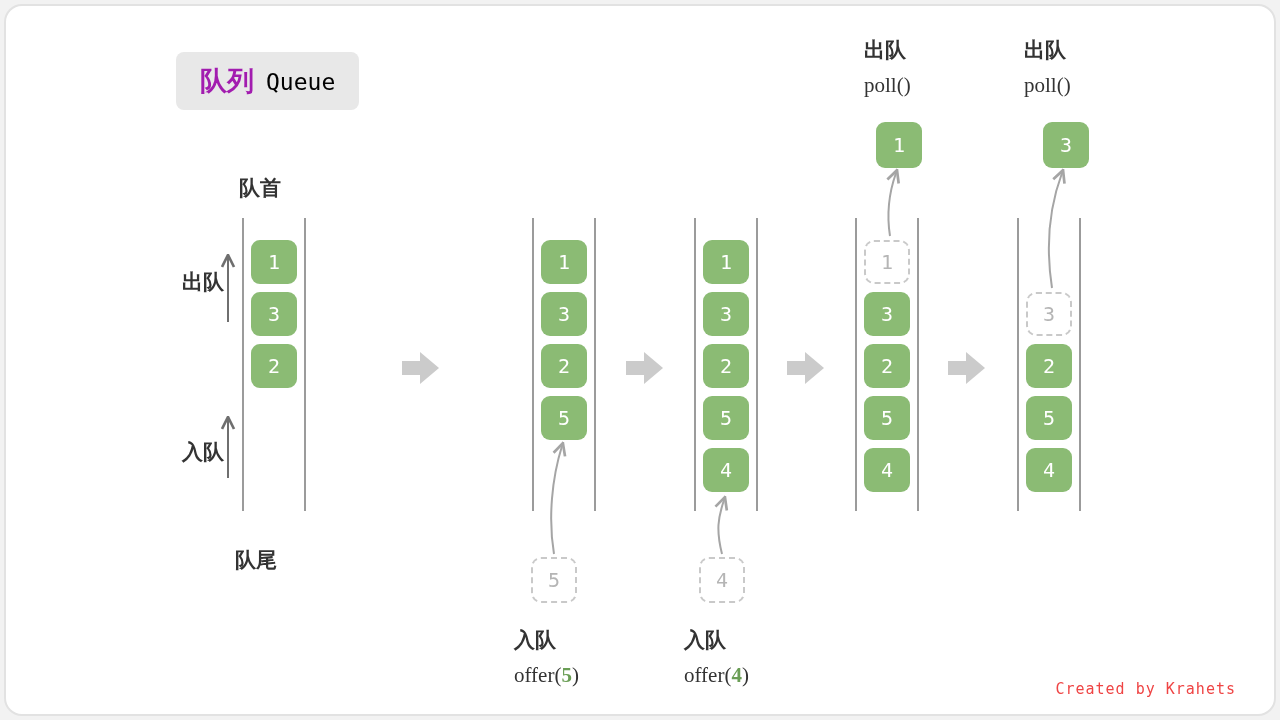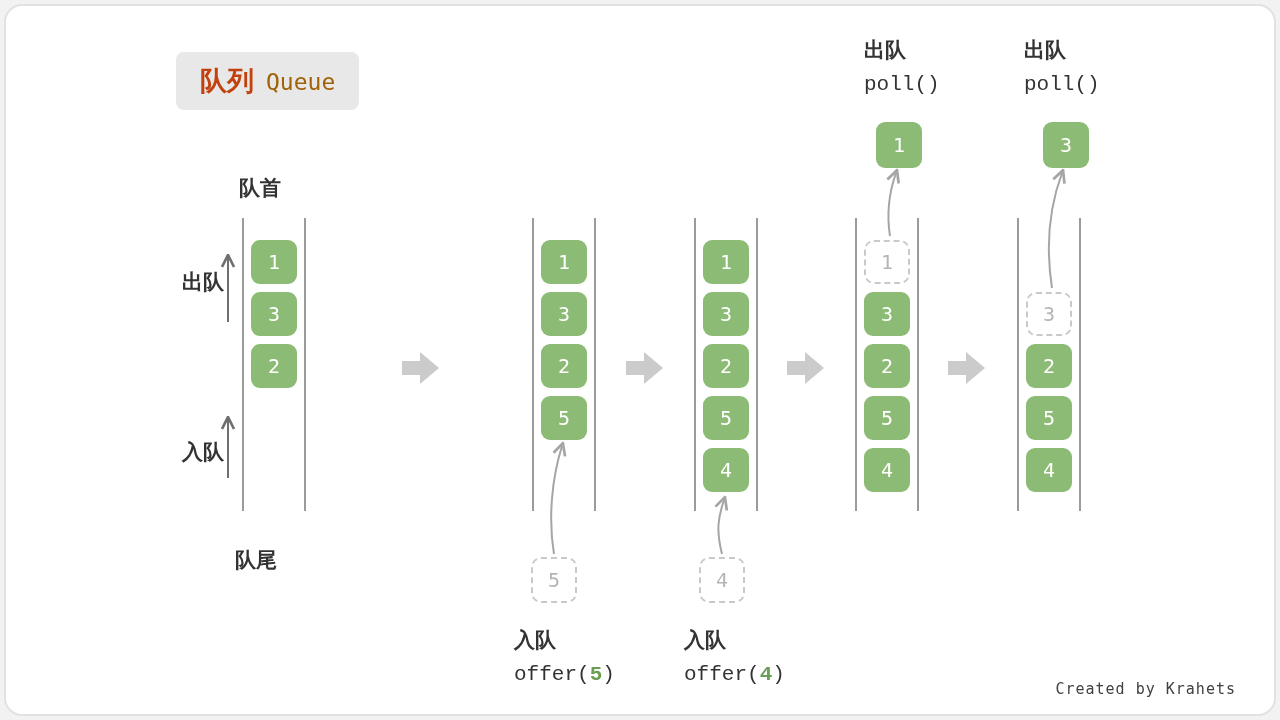--- a/index.html
+++ b/index.html
@@ -18,22 +18,22 @@
     font-family:"Liberation Sans", sans-serif;
     color:#3c3c3c;
   }
   
   .badge{
     position:absolute; left:170px; top:46px;
     background:#e8e8e8; border-radius:8px;
     padding:11px 24px;
     display:inline-flex; align-items:baseline; gap:12px;
   }
-  .badge-zh{font-size:27px; font-weight:700; color:#c2410c;}
-  .badge-en{font-family:"DejaVu Sans Mono", monospace; font-size:23px; color:#a16207;}
+  .badge-zh{font-size:27px; font-weight:700; color:#a21caf;}
+  .badge-en{font-family:"DejaVu Sans Mono", monospace; font-size:23px; color:#000000;}
 
   
   .lbl{position:absolute; font-size:21px; font-weight:700; color:#333; white-space:nowrap;}
 
   
   .vline{position:absolute; top:212px; width:2px; height:293px; background:#9b9b9b;}
 
   
   .cell{
     position:absolute; width:46px; height:44px;
@@ -42,32 +42,32 @@
     font-family:"DejaVu Sans Mono", monospace; font-size:20px;
     box-sizing:border-box;
   }
   .cell.solid{background:var(--cell-green); color:#ffffff;}
   .cell.dashed{background:#ffffff; border:2px dashed #c9c9c9; color:#b5b5b5; border-radius:10px;}
   .cell.floating{height:46px;}
 
   
   .ann{position:absolute; white-space:nowrap;}
   .ann-zh{font-size:21px; font-weight:700; color:#333; margin-bottom:9px;}
-  .ann-code{font-family:Liberation Mono, monospace; font-size:21px; color:#333;}
+  .ann-code{font-family:Liberation Serif, serif; font-size:21px; color:#333;}
   .green-num{color:var(--value-green); font-weight:700;}
 
   .block-arrow{position:absolute;}
   .overlay{position:absolute; left:0; top:0; pointer-events:none;}
   .curve{fill:none; stroke:var(--arrow-line); stroke-width:2;}
   .darkline{fill:none; stroke:#6f6f6f; stroke-width:2;}
 
   .footer{
     position:absolute; right:38px; top:674px;
     font-family:"DejaVu Sans Mono", monospace;
-    font-size:15px; color:#404040; letter-spacing:1px;
+    font-size:15px; color:#ef4444; letter-spacing:1px;
   }
 </style>
 </head>
 <body>
 
 <div class="card">
 
   <div class="badge">
     <span class="badge-zh">队列</span>
     <span class="badge-en">Queue</span>

